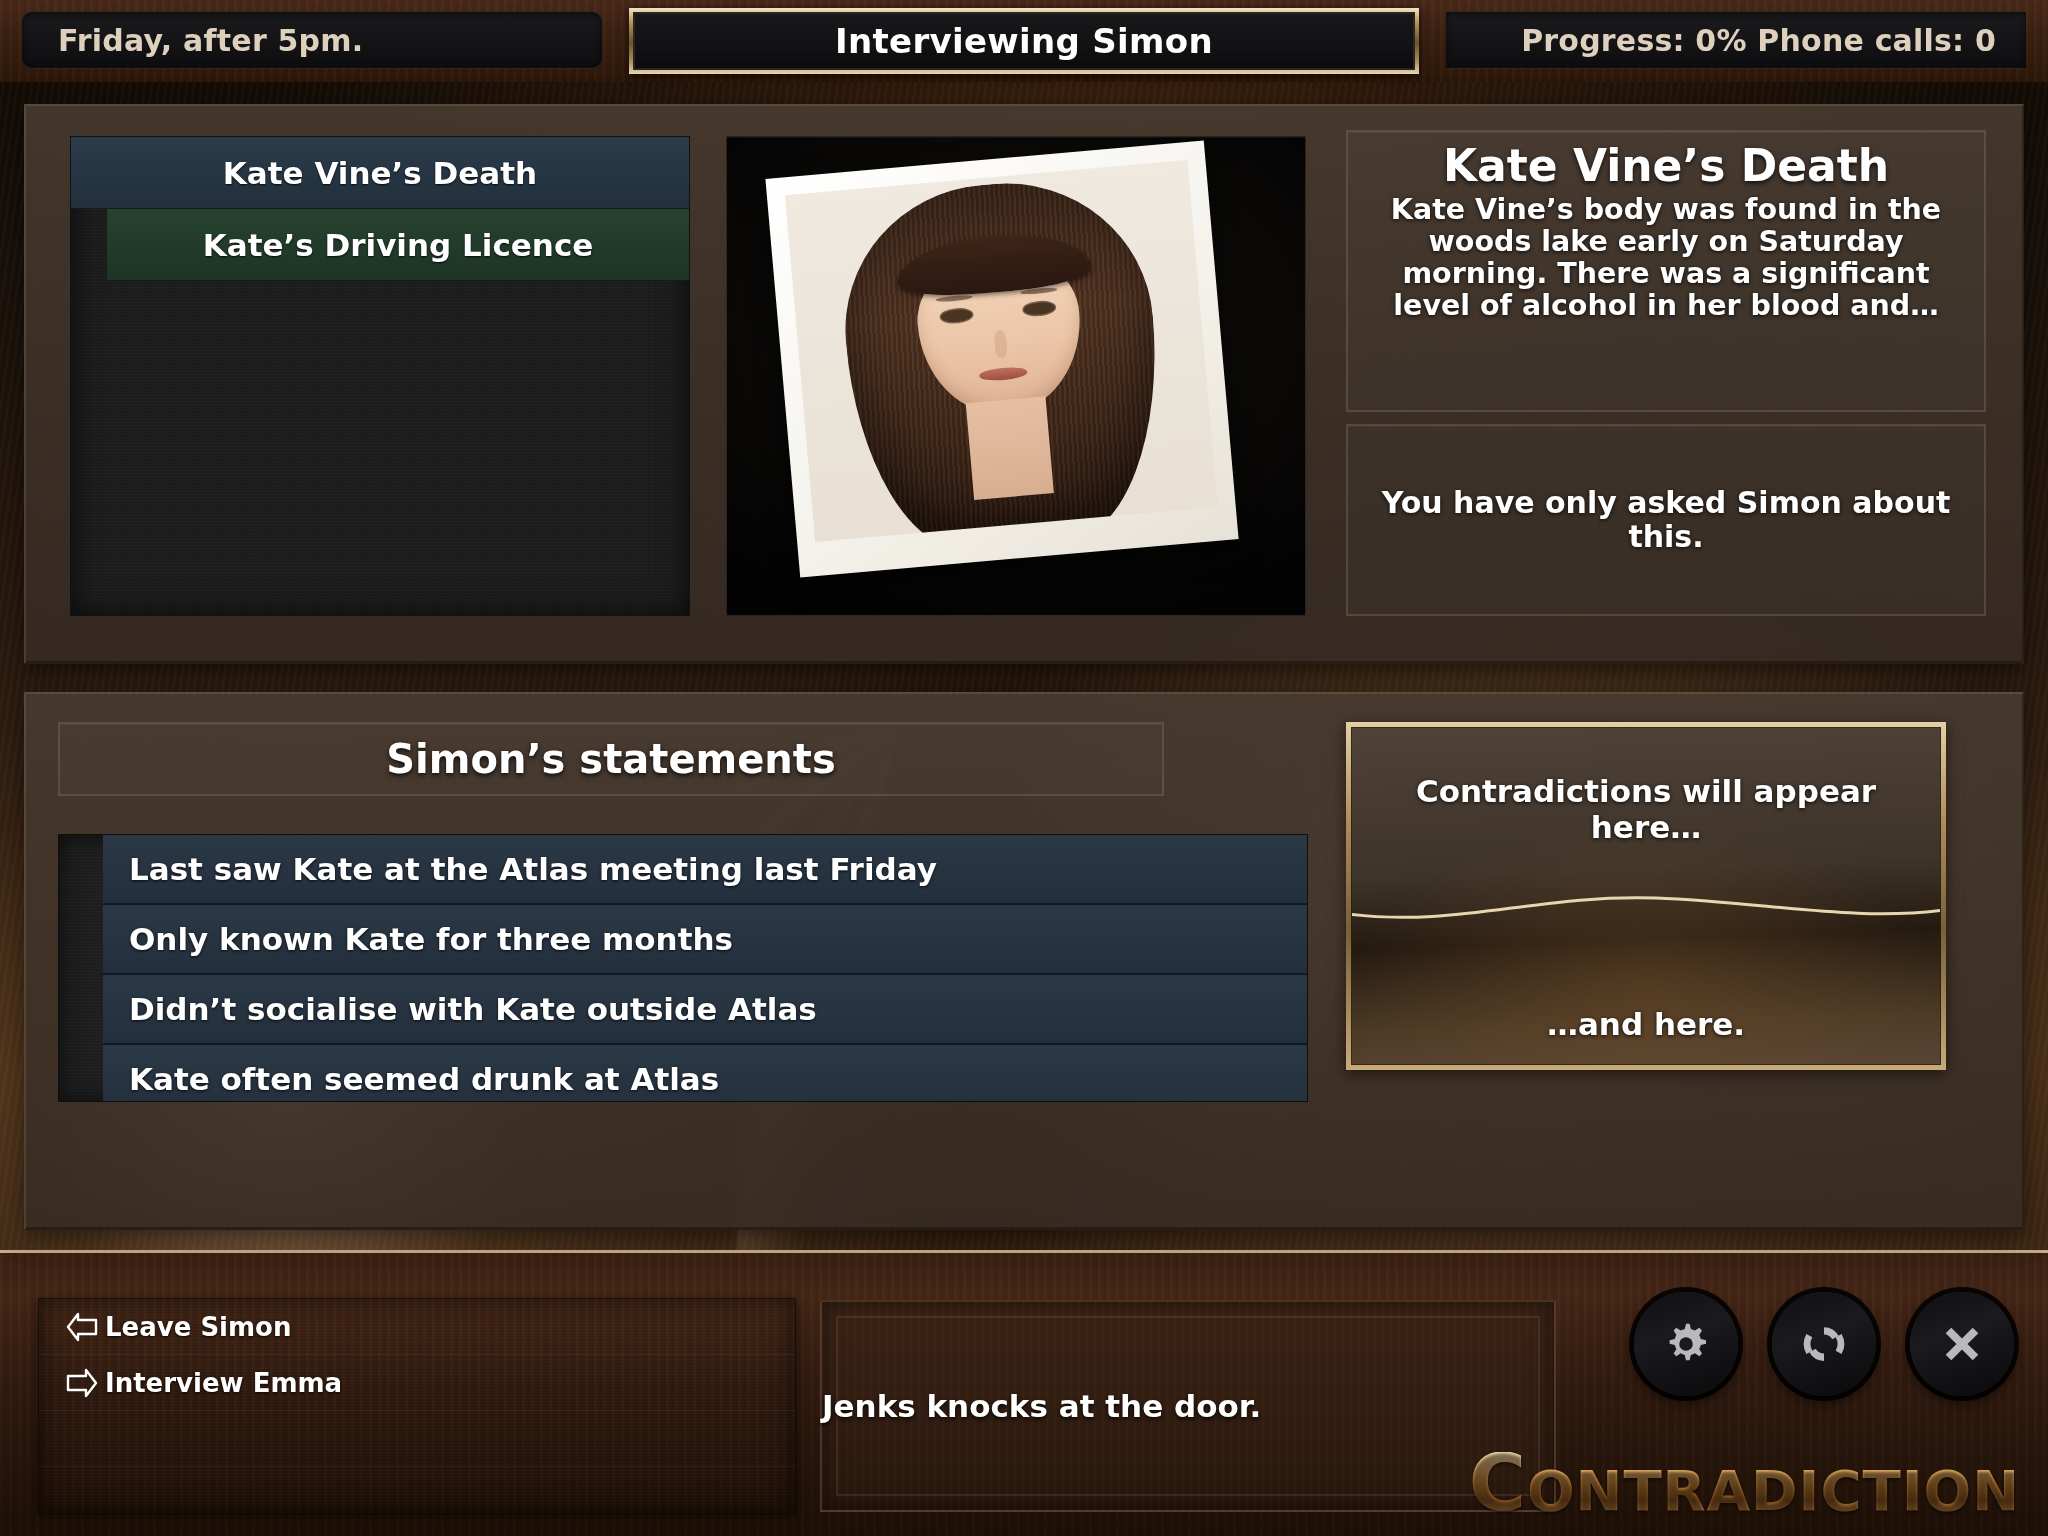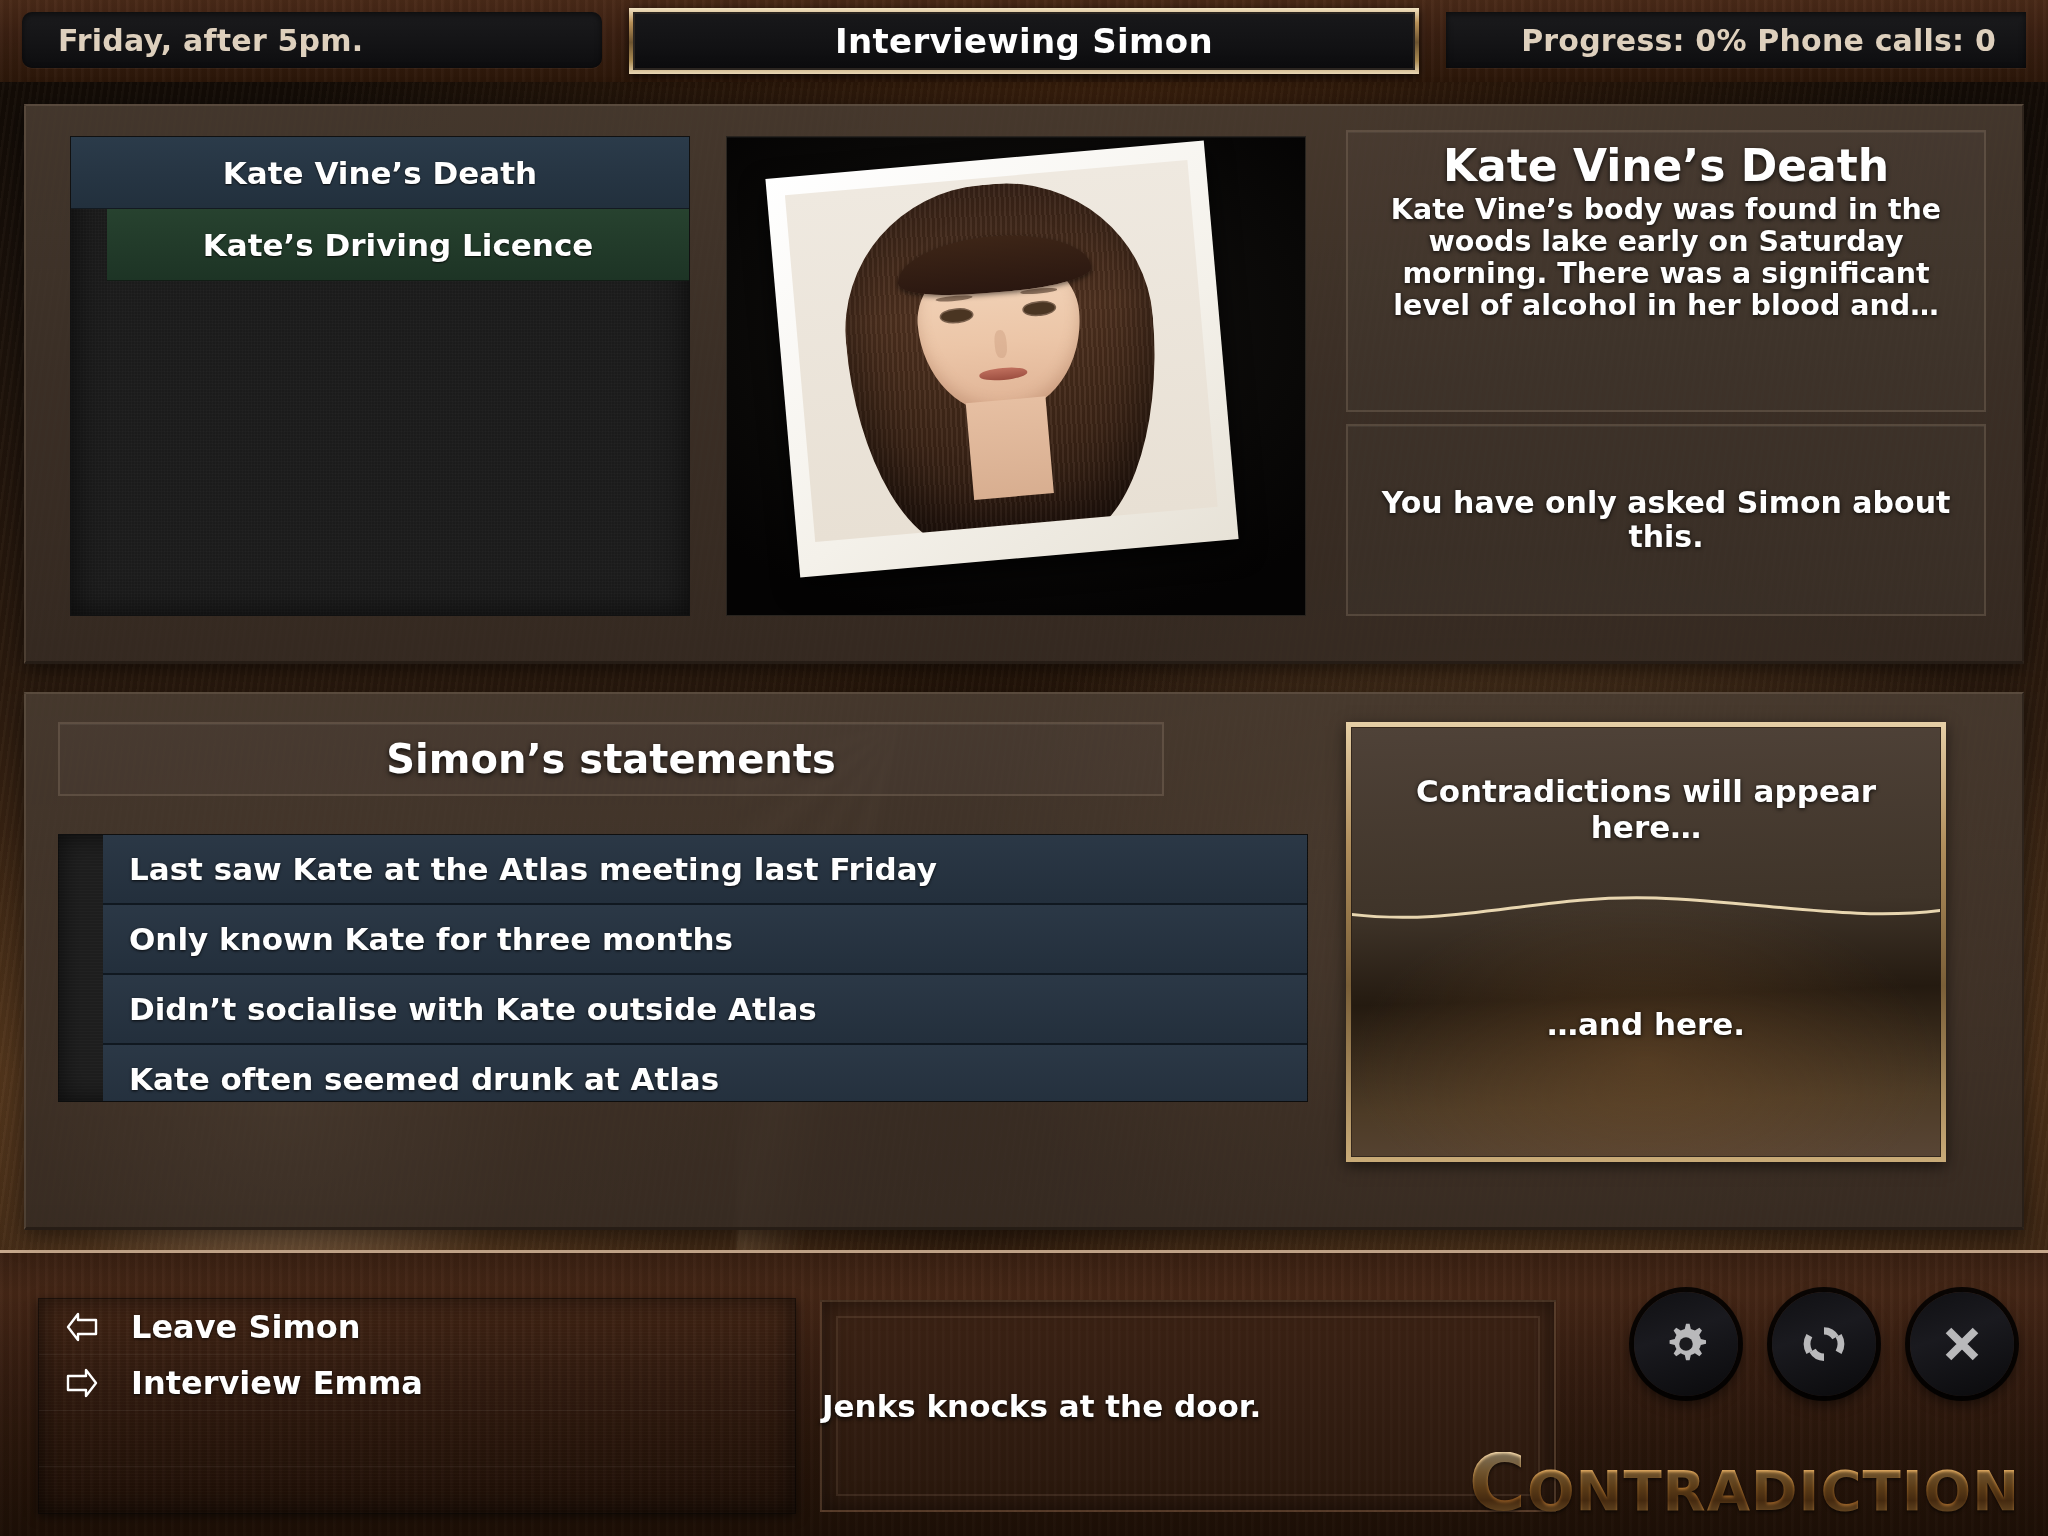--- a/index.html
+++ b/index.html
@@ -242,21 +242,21 @@
     color: #fff; font-size: 31px; font-weight: 600;
     background: linear-gradient(180deg, #2b3846 0%, #232f3c 100%);
     border-bottom: 2px solid rgba(10,16,22,.8);
     text-shadow: 0 1px 3px rgba(0,0,0,.8);
     cursor: pointer;
     margin-left: 44px;
   }
 
   
   #contradictions {
-    position: absolute; left: 1320px; top: 28px; width: 600px; height: 440px;
+    position: absolute; left: 1320px; top: 28px; width: 600px; height: 348px;
     padding: 5px;
     background: linear-gradient(180deg, #e6cfa6 0%, #b08e5c 28%, #7a5f38 60%, #c9ab78 100%);
     box-shadow: 0 4px 14px rgba(0,0,0,.55);
   }
   .contradictions-inner {
     position: relative; width: 100%; height: 100%;
     border: 1px solid rgba(40,28,18,.7);
     background:
       radial-gradient(ellipse 420px 240px at 50% 78%, rgba(120,82,44,0.40) 0%, rgba(0,0,0,0) 70%),
       linear-gradient(178deg, #4f4238 0%, #3f3429 42%, #241a10 62%, #4d3b26 86%, #584535 100%);
@@ -281,23 +281,23 @@
   
   #actions-box {
     position: absolute; left: 38px; bottom: 22px; width: 758px; height: 216px;
     background: linear-gradient(180deg, #28323c 0%, #222b34 48%, #1b232b 100%);
     background-image: repeating-linear-gradient(0deg, rgba(255,255,255,0.010) 0 1px, rgba(0,0,0,0.03) 1px 3px);
     border: 1px solid rgba(0,0,0,.6);
     box-shadow: inset 0 0 26px rgba(0,0,0,.55), 0 3px 10px rgba(0,0,0,.5);
     overflow: hidden;
   }
   .action-row {
-    height: 56px; display: flex; align-items: center; gap: 32px;
+    height: 56px; display: flex; align-items: center; gap: 6px;
     padding-left: 26px;
-    color: #fff; font-size: 32px; font-weight: 600;
+    color: #fff; font-size: 26px; font-weight: 600;
     border-bottom: 1px solid rgba(255,255,255,.055);
     text-shadow: 0 1px 3px rgba(0,0,0,.8);
     cursor: pointer;
   }
   .action-row.empty { cursor: default; }
   .arrow-ico { width: 34px; height: 32px; flex: 0 0 34px; }
 
   #narration-box {
     position: absolute; left: 820px; bottom: 24px; width: 736px; height: 212px;
     border: 2px solid rgba(176,146,116,0.22);

